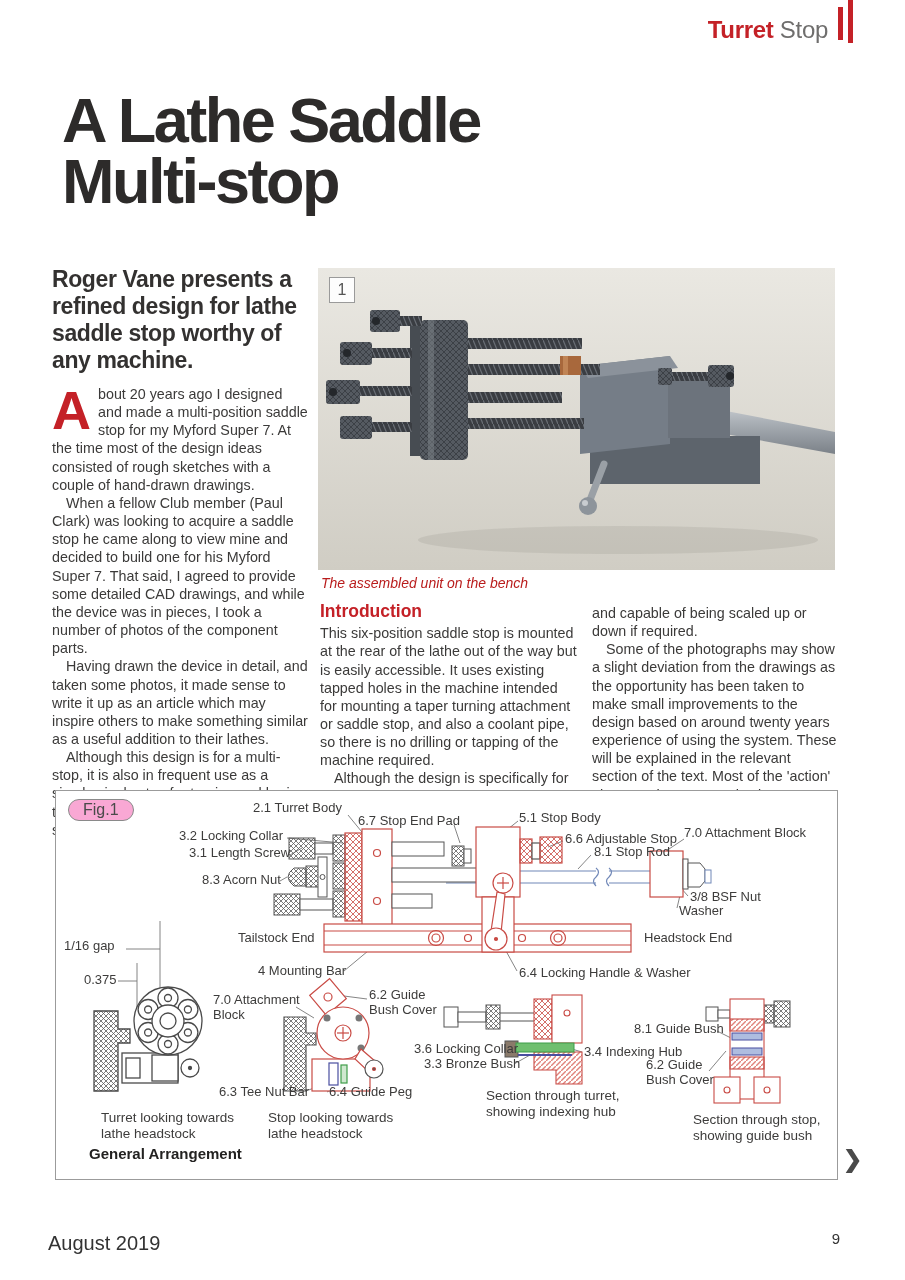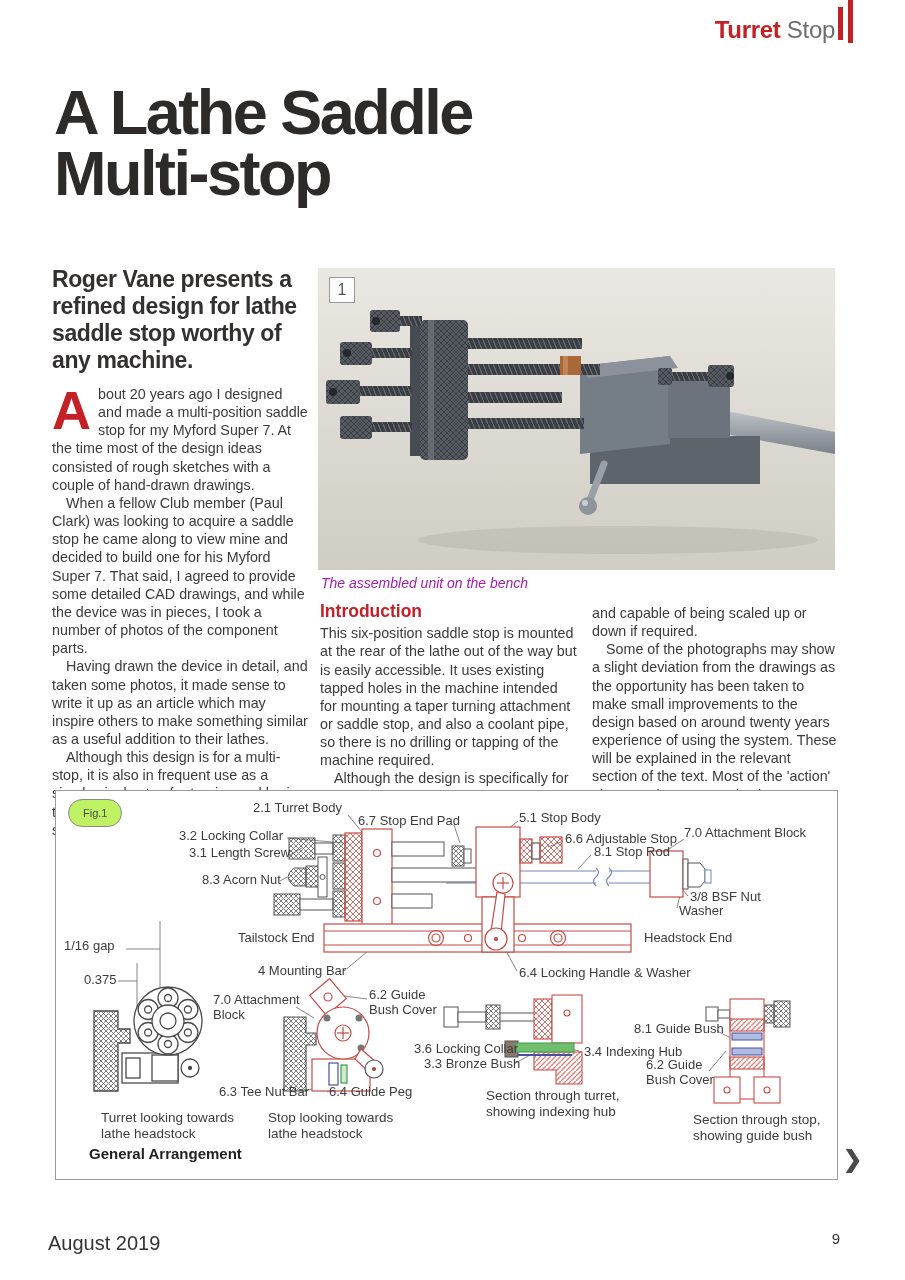--- a/index.html
+++ b/index.html
@@ -1,29 +1,29 @@
 <!DOCTYPE html>
 <html><head>
 <meta charset="utf-8">
 <style>
   html,body{margin:0;padding:0;background:#ffffff;}
   .page{position:relative;width:905px;height:1280px;background:#fff;overflow:hidden;
         font-family:"Liberation Sans", sans-serif;color:#3b3a39;}
 
   
   .topic{position:absolute;top:16px;left:0;width:828px;text-align:right;
-         font-size:24px;letter-spacing:-0.3px;padding-left:7px;}
+         font-size:24px;letter-spacing:-0.3px;}
   .topic .strong{color:#c42127;font-weight:bold;}
   .topic .rest{color:#6f6e6d;font-weight:400;}
   .bar{position:absolute;background:#c42127;width:5px;}
   .bar1{left:838px;top:7px;height:33px;}
   .bar2{left:848px;top:0;height:43px;}
 
   
-  .title{position:absolute;left:50px;top:78px;margin:4px;width:720px;
+  .title{position:absolute;left:50px;top:78px;margin:12px;width:720px;
          font-size:63px;line-height:0.97;font-weight:800;letter-spacing:-2.5px;
          color:#2d2b2a;}
   .standfirst{position:absolute;left:52px;top:266px;width:262px;
          font-size:23px;line-height:1.18;font-weight:bold;color:#333130;letter-spacing:-0.4px;}
 
   
   .col{position:absolute;font-size:14.3px;line-height:1.27;color:#3b3a39;}
   .col p{margin:0;}
   .col p.ind{text-indent:14px;}
   .col1{left:52px;top:385px;width:256px;}
@@ -32,27 +32,27 @@
   .dropcap{float:left;color:#c42127;font-weight:bold;font-size:54px;line-height:0.78;
            padding:4px 7px 0 0;}
   .intro-h{margin:0 0 2px 0;font-size:17.5px;color:#c42127;font-weight:bold;}
 
   
   .photo{position:absolute;left:318px;top:268px;width:517px;height:302px;margin:0;}
   .photo svg{display:block;}
   .fignum{position:absolute;left:11px;top:9px;width:24px;height:24px;background:#fdfdfd;
           border:1px solid #9a9a9a;font-size:16px;color:#555;text-align:center;line-height:24px;}
   .photo-caption{position:absolute;left:321px;top:575px;width:400px;
-          font-size:14px;font-style:italic;color:#a21caf;}
+          font-size:14px;font-style:italic;color:#b91c1c;}
 
   
   .figbox{position:absolute;left:55px;top:790px;width:781px;height:388px;
           border:1.5px solid #9b9b9b;background:#fff;}
   .figtag{position:absolute;left:12px;top:8px;border:1.5px solid #8a8a8a;border-radius:15px;
-          padding:7px 14px;font-size:11px;color:#4a4a4a;background:#bef264;}
+          padding:1px 14px;font-size:16px;color:#4a4a4a;background:#f9a8d4;}
   .diagram{position:absolute;left:0;top:0;}
   .dlabel{position:absolute;font-size:13px;color:#3d3c3b;white-space:pre-line;line-height:1.15;}
   .dcap{position:absolute;font-size:13.5px;color:#3d3c3b;white-space:pre-line;line-height:1.2;}
   .ga-title{position:absolute;left:33px;top:354px;font-size:15px;font-weight:bold;color:#232221;}
 
   .next-arrow{position:absolute;left:843px;top:1146px;font-size:23px;font-weight:bold;color:#4a4a4a;
           cursor:pointer;}
 
   
   .footer-issue{position:absolute;left:48px;top:1232px;font-size:20px;color:#333;}

